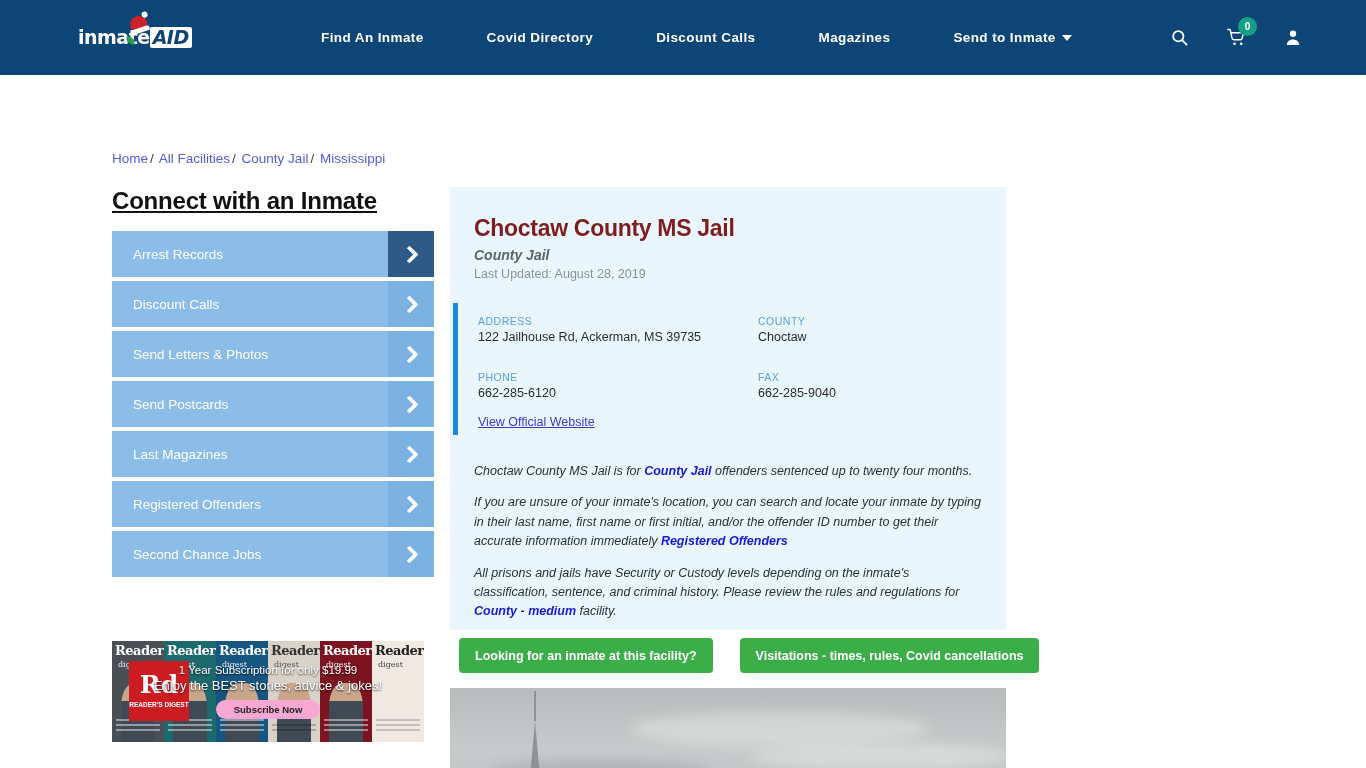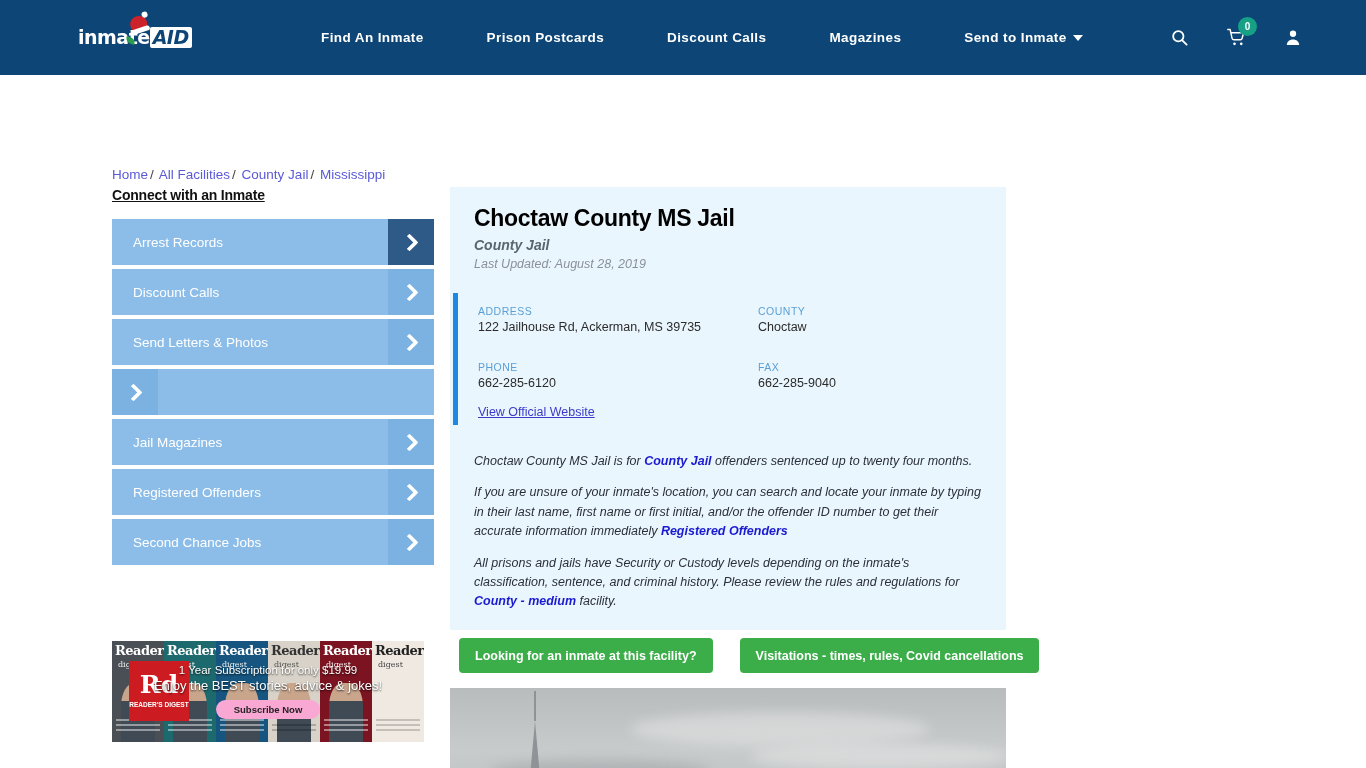--- a/index.html
+++ b/index.html
@@ -84,30 +84,30 @@
     position: absolute; top: -11px; right: -10px;
     width: 19px; height: 19px; border-radius: 50%;
     background: #16a085; color: #ffffff;
     font-size: 10px; font-weight: bold;
     display: flex; align-items: center; justify-content: center;
   }
 
   
   .page { position: relative; }
   .breadcrumb {
-    position: absolute; left: 112px; top: 92px;
+    position: absolute; left: 112px; top: 76px;
     font-size: 13.5px; color: #555;
   }
   .breadcrumb a { color: #5a5ad8; text-decoration: none; }
   .breadcrumb .sep { color: #444; margin: 0 2px; }
 
   
   .sidebar { position: absolute; left: 112px; top: 112px; width: 322px; }
   .sidebar-title {
-    font-size: 14px; font-weight: bold; color: #111;
+    font-size: 24px; font-weight: bold; color: #111;
     text-decoration: underline; margin-bottom: 16px;
     letter-spacing: -0.2px;
   }
   .side-btn {
     display: flex; align-items: stretch;
     height: 46px; margin-bottom: 4px;
     background: #8cbde8; cursor: pointer;
     overflow: hidden;
   }
   .side-btn-label {
@@ -179,31 +179,31 @@
     padding: 4px 18px; border-radius: 11px;
   }
 
   
   .panel {
     position: absolute; left: 450px; top: 112px;
     width: 556px; height: 443px;
     background: #eaf6fd;
   }
   .panel-title {
-    margin: 18px 0 0 24px;
-    font-size: 23px; font-weight: bold; color: #000000;
+    margin: 28px 0 0 24px;
+    font-size: 23px; font-weight: bold; color: #7f1d1d;
     letter-spacing: -0.3px;
   }
   .panel-subtitle {
     margin: 5px 0 0 24px;
     font-size: 14px; font-weight: bold; font-style: italic; color: #5a6570;
   }
   .panel-updated {
     margin: 4px 0 0 24px;
-    font-size: 12.5px; font-style: italic; color: #8a9199;
+    font-size: 12.5px; color: #8a9199;
   }
 
   .contact {
     position: relative;
     margin: 22px 0 0 0;
     padding: 12px 0 14px 28px;
   }
   .contact::before {
     content: ""; position: absolute; left: 3px; top: 0;
     width: 5px; height: 132px; background: #1b8ae0;
@@ -285,21 +285,21 @@
 
   <div class="logo">
     <span class="logo-text">inmate</span>
       <span class="logo-text logo-aid">AID</span>
     <span class="logo-hat"></span>
     <span class="logo-leaf"></span>
   </div>
 
   <nav class="main-nav">
     <a class="nav-item">Find An Inmate</a>
-    <a class="nav-item">Prison Postcards</a>
+    <a class="nav-item">Covid Directory</a>
     <a class="nav-item">Discount Calls</a>
     <a class="nav-item">Magazines</a>
     <a class="nav-item with-caret">
       <span>Send to Inmate</span>
       <span class="caret"></span>
     </a>
   </nav>
 
   <div class="header-icons">
     <span class="hicon">
@@ -349,26 +349,27 @@
           <i class="chev"></i>
         </span>
     </div>
     <div class="side-btn">
       <span class="side-btn-label">Send Letters &amp; Photos</span>
       <span class="side-btn-arrow">
           <i class="chev"></i>
         </span>
     </div>
     <div class="side-btn">
+      <span class="side-btn-label">Send Postcards</span>
       <span class="side-btn-arrow">
           <i class="chev"></i>
         </span>
     </div>
     <div class="side-btn">
-      <span class="side-btn-label">Jail Magazines</span>
+      <span class="side-btn-label">Last Magazines</span>
       <span class="side-btn-arrow">
           <i class="chev"></i>
         </span>
     </div>
     <div class="side-btn">
       <span class="side-btn-label">Registered Offenders</span>
       <span class="side-btn-arrow">
           <i class="chev"></i>
         </span>
     </div>

